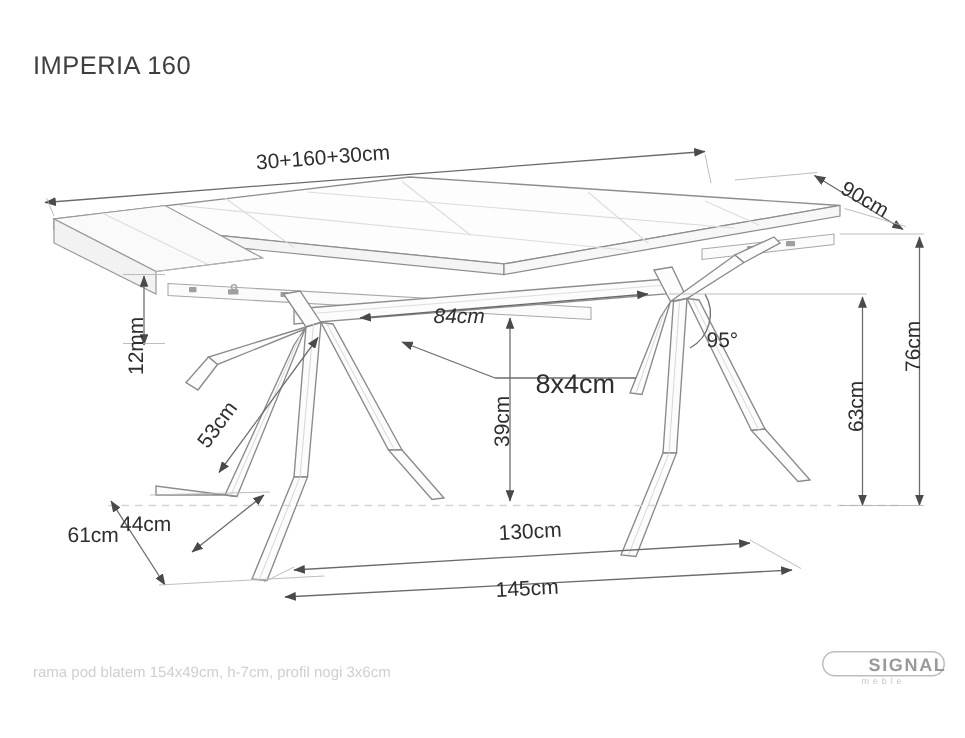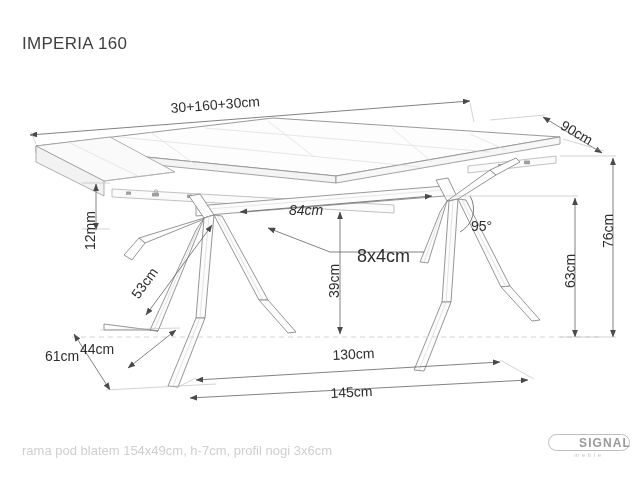--- a/index.html
+++ b/index.html
@@ -10,21 +10,21 @@
   }
   #stage{position:absolute;left:0;top:0;width:611px;height:492px;}
   #drawing{position:absolute;left:0;top:0;width:643px;height:492px;}
 
   .page-title{
     position:absolute;left:22px;top:34px;
     font-size:17px;color:#3f3f3f;letter-spacing:.3px;white-space:nowrap;
   }
   .footer-note{
     position:absolute;left:22px;top:443px;
-    font-size:13px;color:#cfcfcf;white-space:nowrap;
+    font-size:10px;color:#cfcfcf;white-space:nowrap;
   }
 
   .logo{
     position:absolute;left:548px;top:434px;width:84px;height:30px;
   }
   .logo-pill{
     position:absolute;left:0;top:0;width:82px;height:17px;
     border:1.4px solid #bdbdbd;border-radius:9px;box-sizing:border-box;
   }
   .logo-word{

